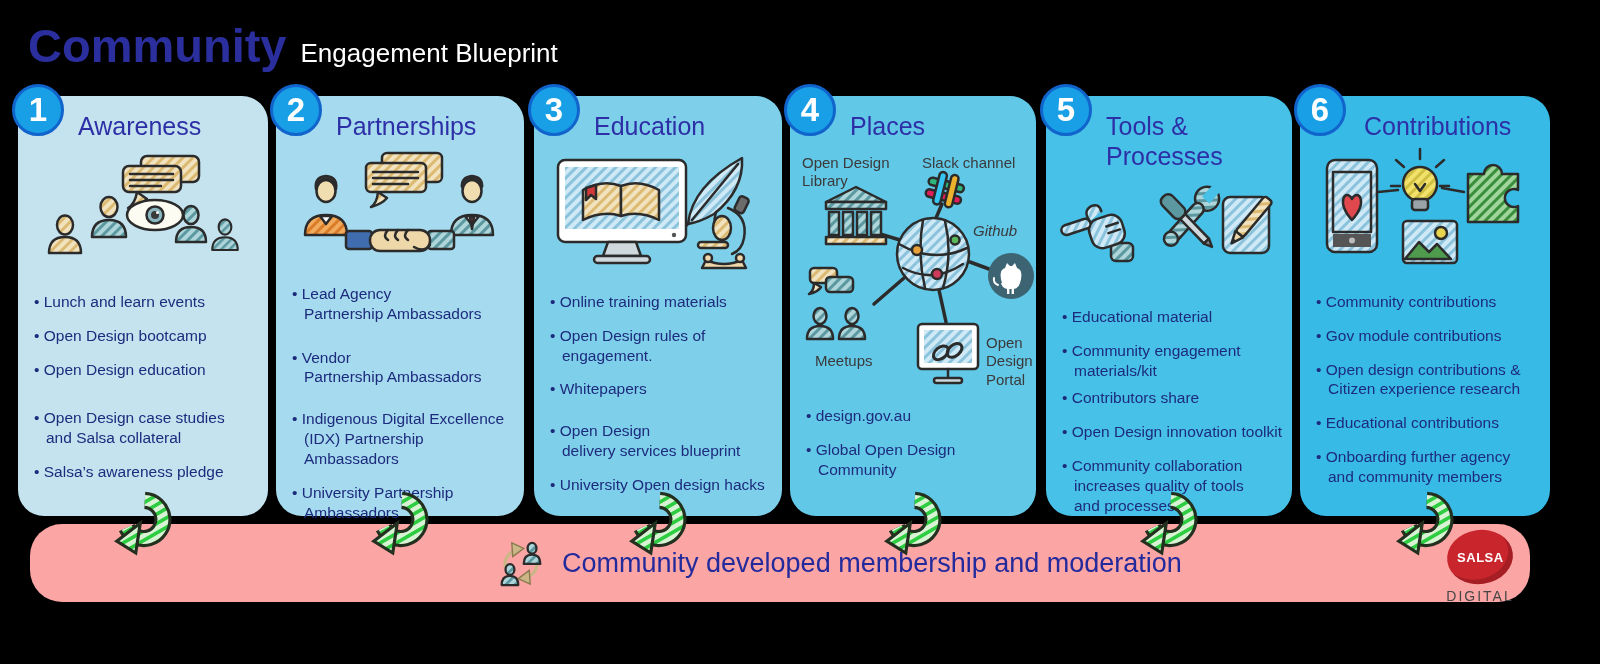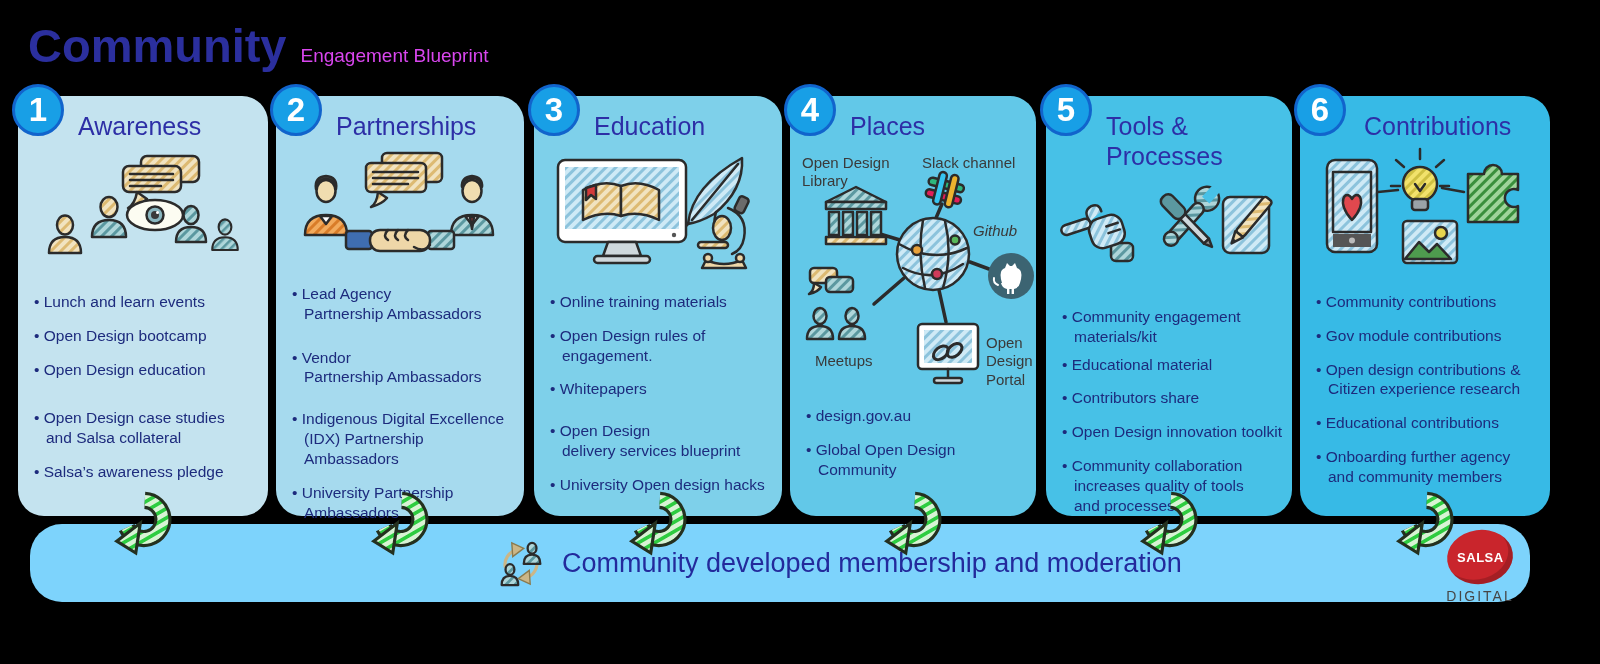--- a/index.html
+++ b/index.html
@@ -4,21 +4,21 @@
 <style>
   html,body{margin:0;padding:0;}
   body{
     width:1600px;height:664px;position:relative;overflow:hidden;
     background:#000;
     font-family:"Liberation Sans", sans-serif;
   }
   
   .title-row{position:absolute;left:28px;top:18px;display:flex;align-items:baseline;gap:14px;}
   .title-main{font-size:47px;font-weight:bold;color:#2b2f9e;letter-spacing:0px;}
-  .title-sub{font-size:19px;color:#d946ef;}
+  .title-sub{font-size:26px;color:#ffffff;}
   
   .card{position:absolute;top:96px;height:420px;border-radius:26px;}
   .card-1{left:18px;width:250px;background:#c4e3ef;}
   .card-2{left:276px;width:248px;background:#a6daee;}
   .card-3{left:534px;width:248px;background:#7ed0ea;}
   .card-4{left:790px;width:246px;background:#62c8e8;}
   .card-5{left:1046px;width:246px;background:#47c1e7;}
   .card-6{left:1300px;width:250px;background:#37bae6;}
   .badge{
     position:absolute;left:-6px;top:-12px;width:52px;height:52px;border-radius:50%;
@@ -43,21 +43,21 @@
   .places-diagram svg{position:absolute;left:0;top:0;}
   .pl{position:absolute;font-size:15px;color:#3a3a3a;line-height:1.22;white-space:pre-line;}
   .pl-library{left:12px;top:8px;}
   .pl-slack{left:132px;top:8px;}
   .pl-github{left:183px;top:76px;font-style:italic;}
   .pl-meetups{left:25px;top:206px;}
   .pl-portal{left:196px;top:188px;}
   
   .banner{
     position:absolute;left:30px;top:524px;width:1500px;height:78px;
-    background:#7dd3fc;border-radius:32px;z-index:1;
+    background:#fca5a5;border-radius:32px;z-index:1;
   }
   .banner-content{position:absolute;left:468px;top:0;bottom:0;display:flex;align-items:center;gap:18px;}
   .banner-text{font-size:27px;color:#232a9c;}
   .logo{position:absolute;left:1432px;top:528px;width:96px;text-align:center;z-index:2;}
   .logo-circle{
     width:66px;height:54px;margin:2px auto 0;border-radius:50%;
     background:#c9252c;transform:rotate(-8deg);
     box-shadow:inset -4px -5px 0 rgba(0,0,0,0.18);
     display:flex;align-items:center;justify-content:center;
   }
@@ -371,23 +371,23 @@
         <rect class="ln" x="-24" y="-28" width="46" height="56" rx="7" fill="url(#pBlue)"></rect>
         <g transform="rotate(40)">
           <rect class="ln" x="-5" y="-34" width="10" height="46" rx="3" fill="url(#pTan)"></rect>
           <path class="ln" d="M-5,12 l5,12 l5,-12 z" fill="#eed7a8"></path>
           <path d="M-2,19 l2,5 l2,-5 z" fill="#2b2b2b"></path>
         </g>
       </g>
     </svg>
   </div>
   <ul class="bullets" style="margin-top:34px">
+    <li>Educational material</li>
     <li style="margin-bottom:8px">Community engagement
 materials/kit</li>
-    <li>Educational material</li>
     <li>Contributors share</li>
     <li>Open Design innovation toolkit</li>
     <li>Community collaboration
 increases quality of tools
 and processes</li>
   </ul>
 </div>
 
 <div class="card card-6">
   <div class="badge">6</div>

